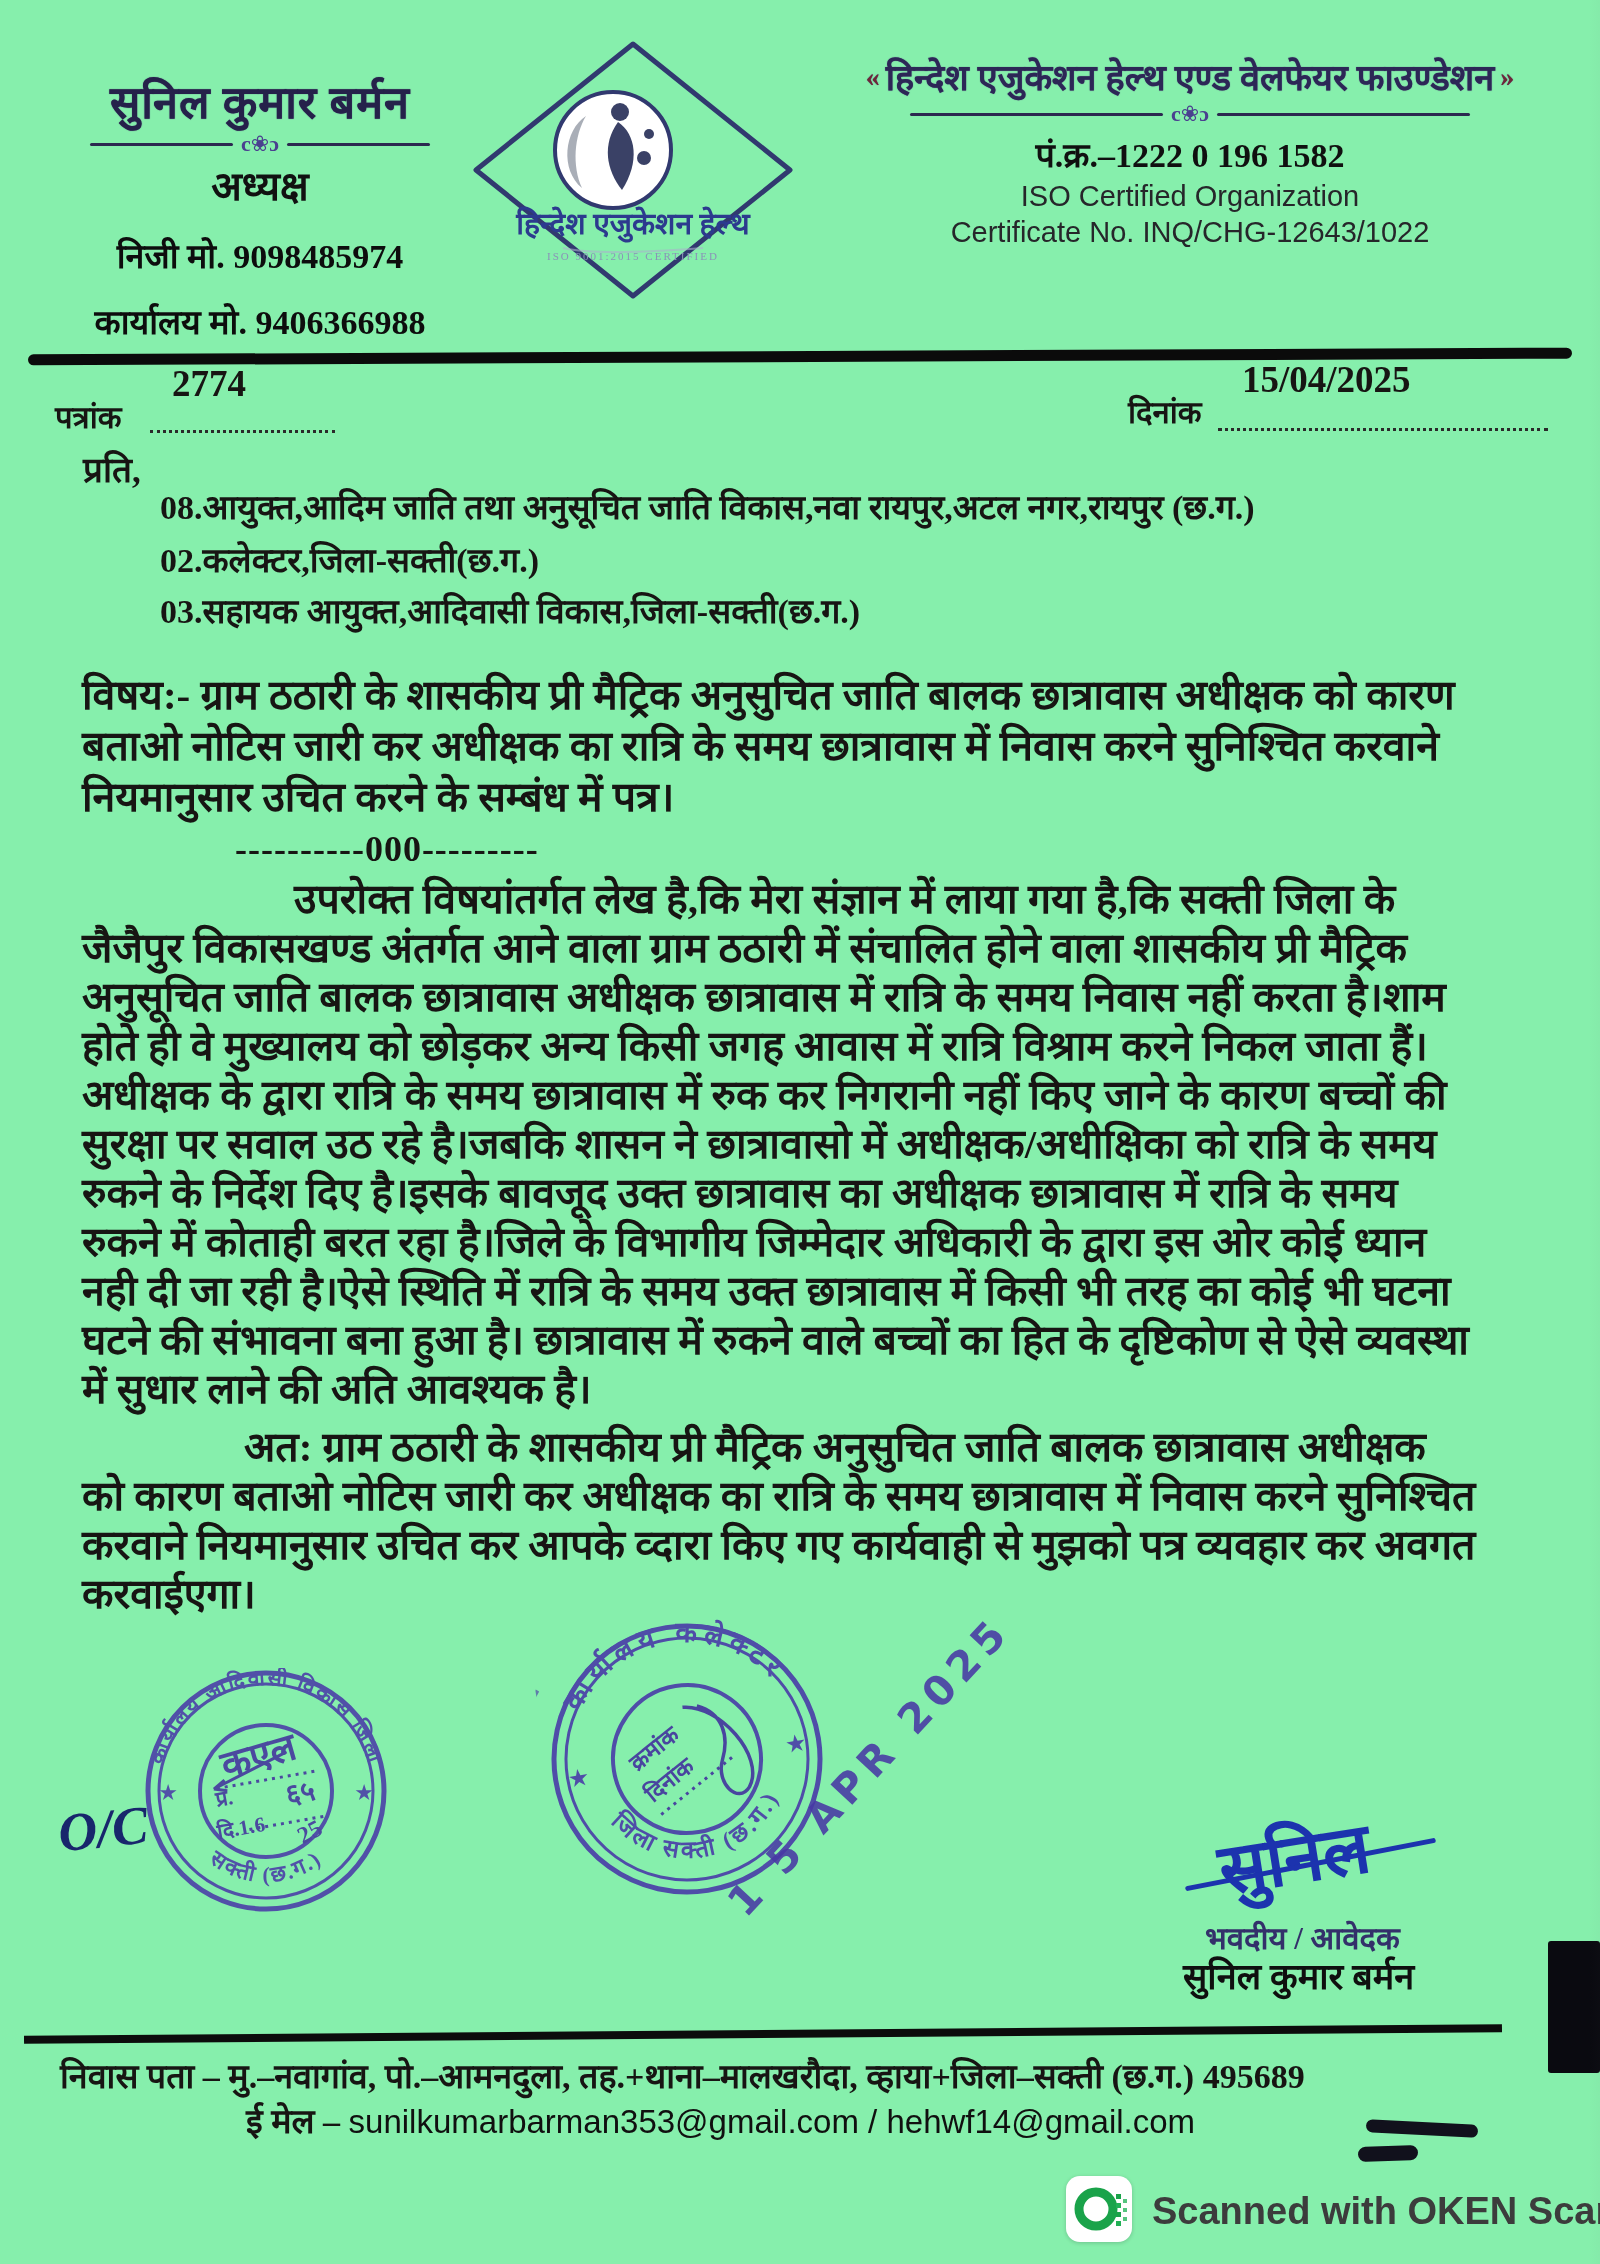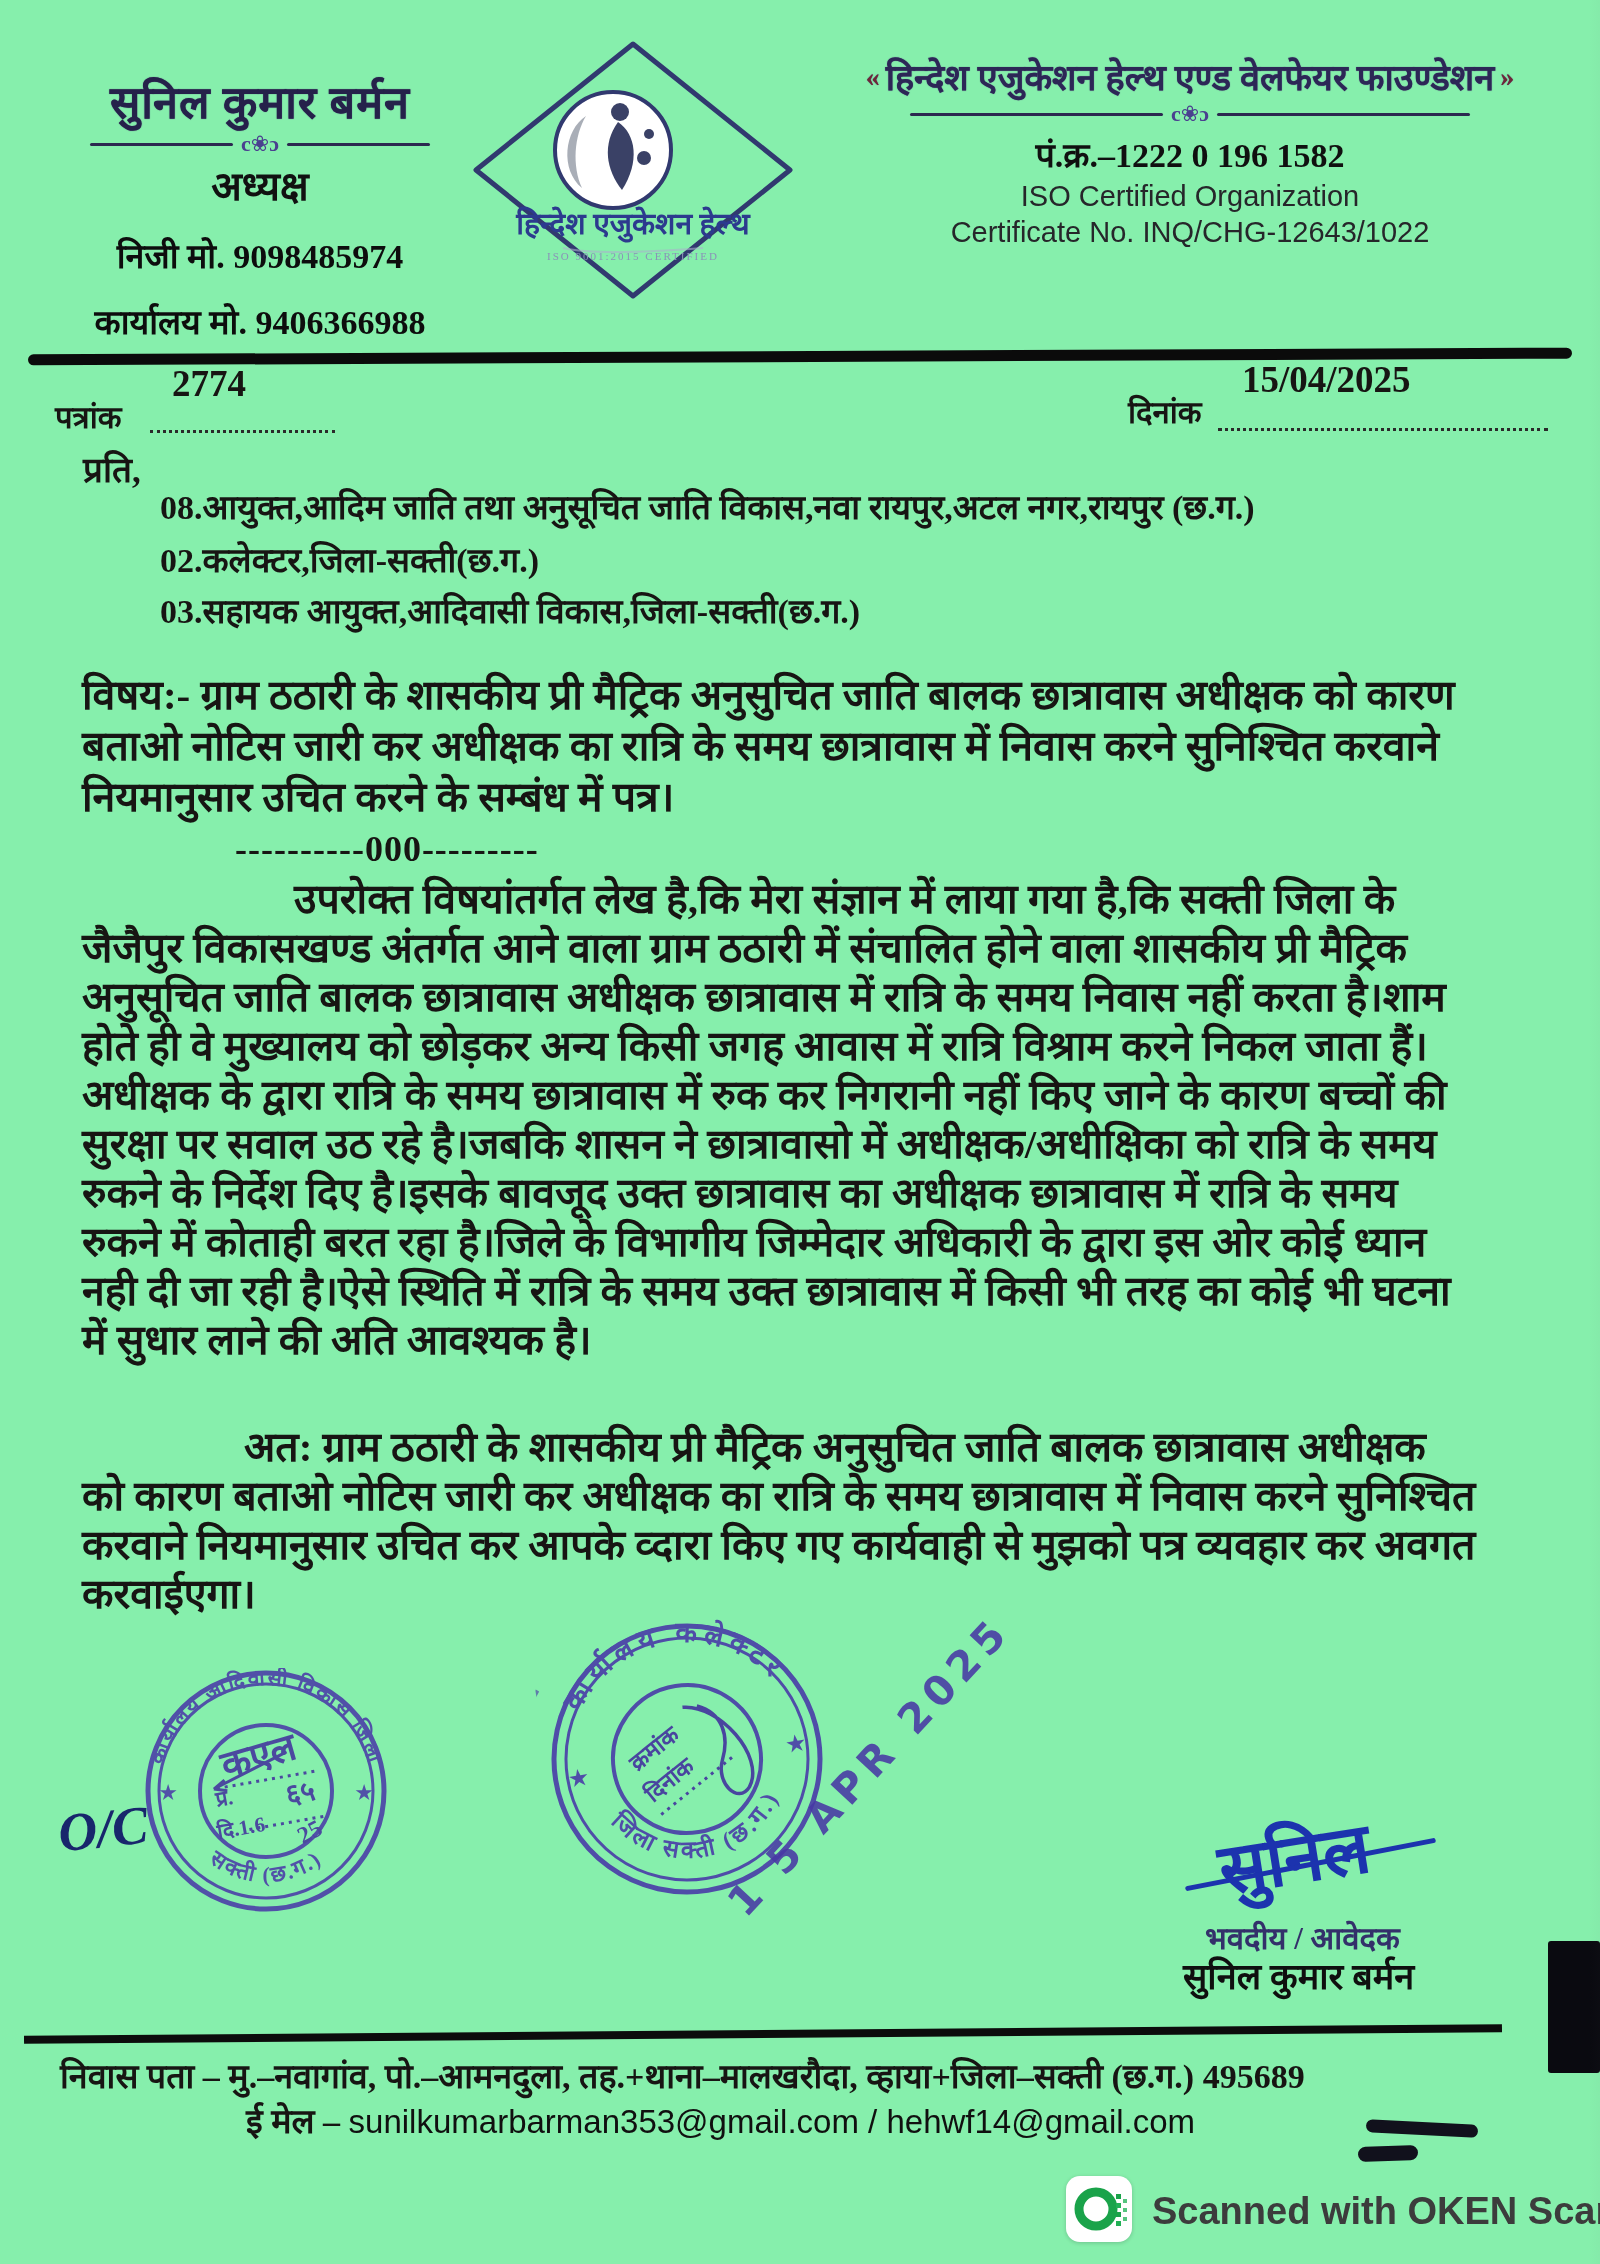--- a/index.html
+++ b/index.html
@@ -135,20 +135,21 @@
   <div class="abs para1">
     <div class="dv bline ind1">उपरोक्त विषयांतर्गत लेख है,कि मेरा संज्ञान में लाया गया है,कि सक्ती जिला के</div>
     <div class="dv bline">जैजैपुर विकासखण्ड अंतर्गत आने वाला ग्राम ठठारी में संचालित होने वाला शासकीय प्री मैट्रिक</div>
     <div class="dv bline">अनुसूचित जाति बालक छात्रावास अधीक्षक छात्रावास में रात्रि के समय निवास नहीं करता है।शाम</div>
     <div class="dv bline">होते ही वे मुख्यालय को छोड़कर अन्य किसी जगह आवास में रात्रि विश्राम करने निकल जाता हैं।</div>
     <div class="dv bline">अधीक्षक के द्वारा रात्रि के समय छात्रावास में रुक कर निगरानी नहीं किए जाने के कारण बच्चों की</div>
     <div class="dv bline">सुरक्षा पर सवाल उठ रहे है।जबकि शासन ने छात्रावासो में अधीक्षक/अधीक्षिका को रात्रि के समय</div>
     <div class="dv bline">रुकने के निर्देश दिए है।इसके बावजूद उक्त छात्रावास का अधीक्षक छात्रावास में रात्रि के समय</div>
     <div class="dv bline">रुकने में कोताही बरत रहा है।जिले के विभागीय जिम्मेदार अधिकारी के द्वारा इस ओर कोई ध्यान</div>
     <div class="dv bline">नही दी जा रही है।ऐसे स्थिति में रात्रि के समय उक्त छात्रावास में किसी भी तरह का कोई भी घटना</div>
+    <div class="dv bline">घटने की संभावना बना हुआ है। छात्रावास में रुकने वाले बच्चों का हित के दृष्टिकोण से ऐसे व्यवस्था</div>
     <div class="dv bline">में सुधार लाने की अति आवश्यक है।</div>
   </div>
 
   <div class="abs para2">
     <div class="dv bline ind2">अत: ग्राम ठठारी के शासकीय प्री मैट्रिक अनुसुचित जाति बालक छात्रावास अधीक्षक</div>
     <div class="dv bline">को कारण बताओ नोटिस जारी कर अधीक्षक का रात्रि के समय छात्रावास में निवास करने सुनिश्चित</div>
     <div class="dv bline">करवाने नियमानुसार उचित कर आपके व्दारा किए गए कार्यवाही से मुझको पत्र व्यवहार कर अवगत</div>
     <div class="dv bline">करवाईएगा।</div>
   </div>
 

